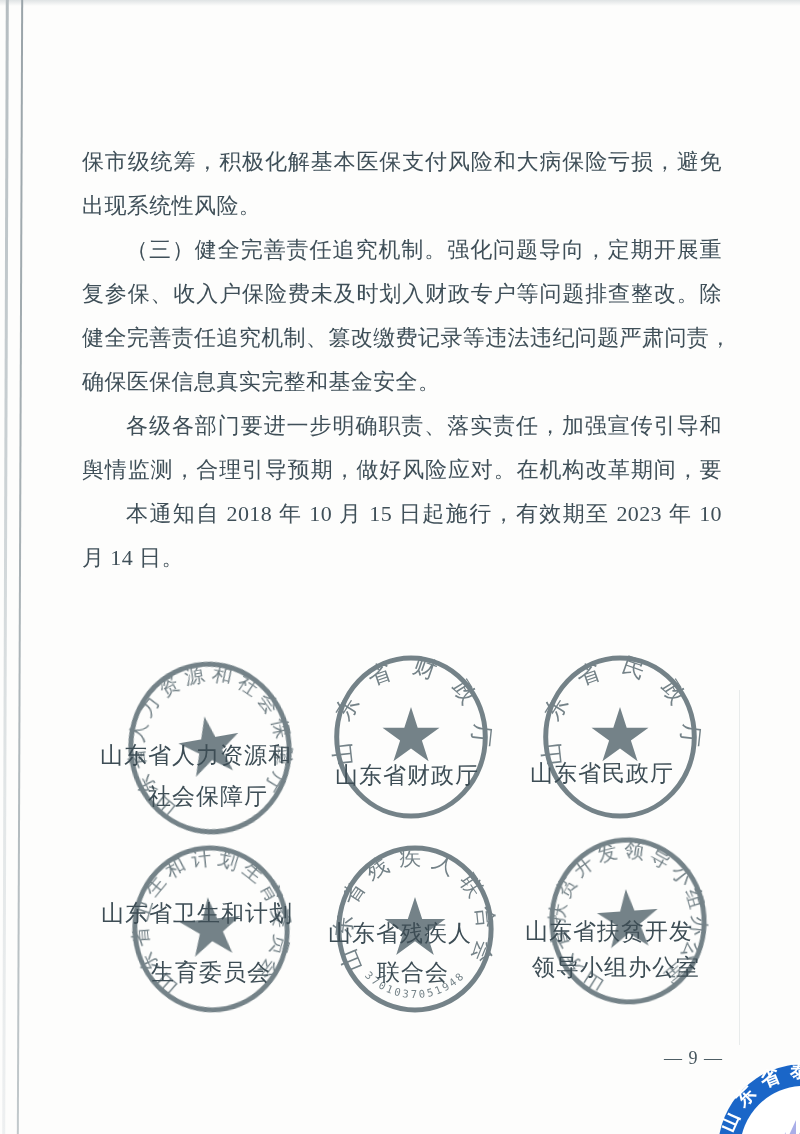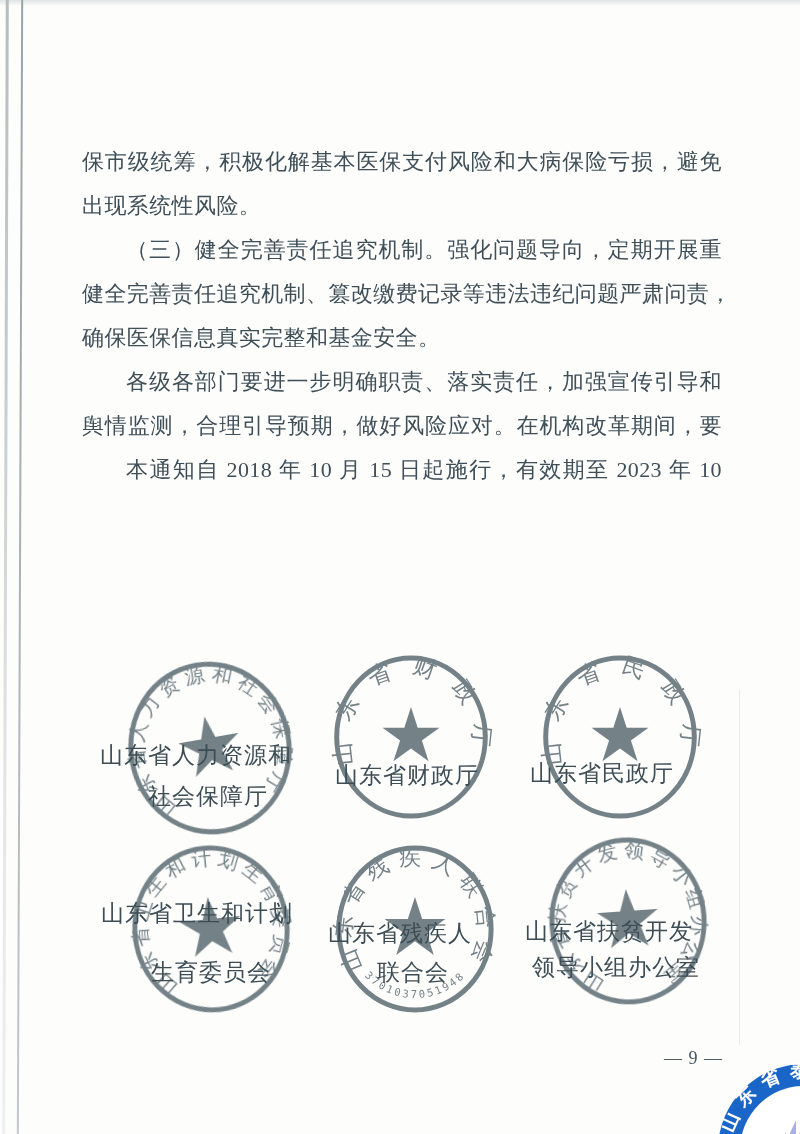--- a/index.html
+++ b/index.html
@@ -57,25 +57,27 @@
 
   <div class="top-shade"></div>
   <div class="edge-line edge-line-1"></div>
   <div class="edge-line edge-line-2"></div>
   <div class="scan-streak"></div>
 
   <div class="body-text">
     <div class="line">保市级统筹，积极化解基本医保支付风险和大病保险亏损，避免</div>
     <div class="line end">出现系统性风险。</div>
     <div class="line ind">（三）健全完善责任追究机制。强化问题导向，定期开展重</div>
+    <div class="line">复参保、收入户保险费未及时划入财政专户等问题排查整改。除</div>
     <div class="line">健全完善责任追究机制、篡改缴费记录等违法违纪问题严肃问责，</div>
     <div class="line end">确保医保信息真实完整和基金安全。</div>
     <div class="line ind">各级各部门要进一步明确职责、落实责任，加强宣传引导和</div>
     <div class="line">舆情监测，合理引导预期，做好风险应对。在机构改革期间，要</div>
     <div class="line ind">本通知自 2018 年 10 月 15 日起施行，有效期至 2023 年 10</div>
+    <div class="line end">月 14 日。</div>
   </div>
 
   <div id="stamps-layer">
       <svg width="188" height="188" viewBox="-94 -94 188 188" style="left: 116px; top: 654px; transform: rotate(-10deg);">
         <ellipse cx="0" cy="0" rx="79.0" ry="84" fill="none" stroke="#57686f" stroke-width="5"></ellipse>
         <polygon points="0.0,-32.0 7.2,-9.9 30.4,-9.9 11.6,3.8 18.8,25.9 0.0,12.2 -18.8,25.9 -11.6,3.8 -30.4,-9.9 -7.2,-9.9" fill="#57686f"></polygon>
         <defs>
           <path id="seal-arc-0" d="M -0.01,67 A 67 67 0 1 1 0.01,67"></path>
           <path id="seal-barc-0" d="M -72,0 A 72 72 0 0 0 72,0"></path>
         </defs>

